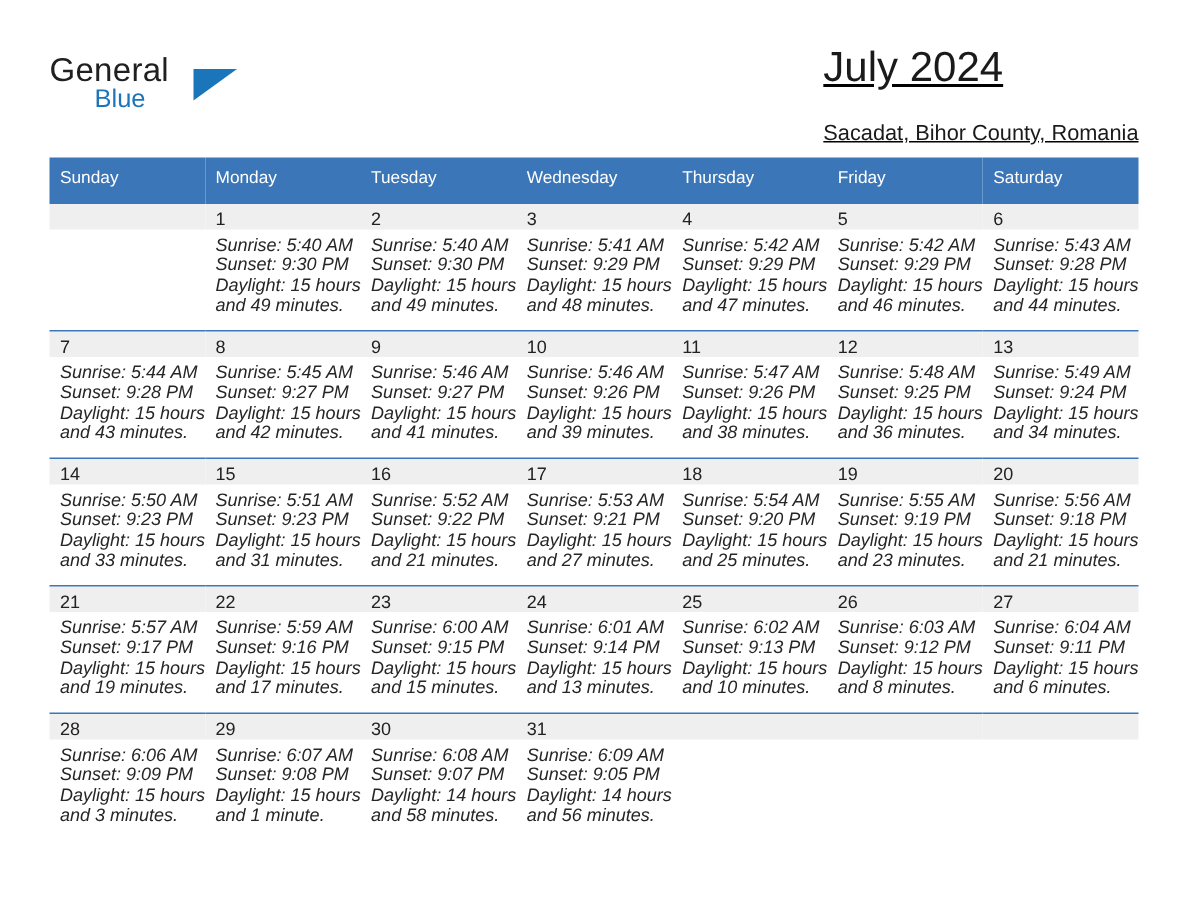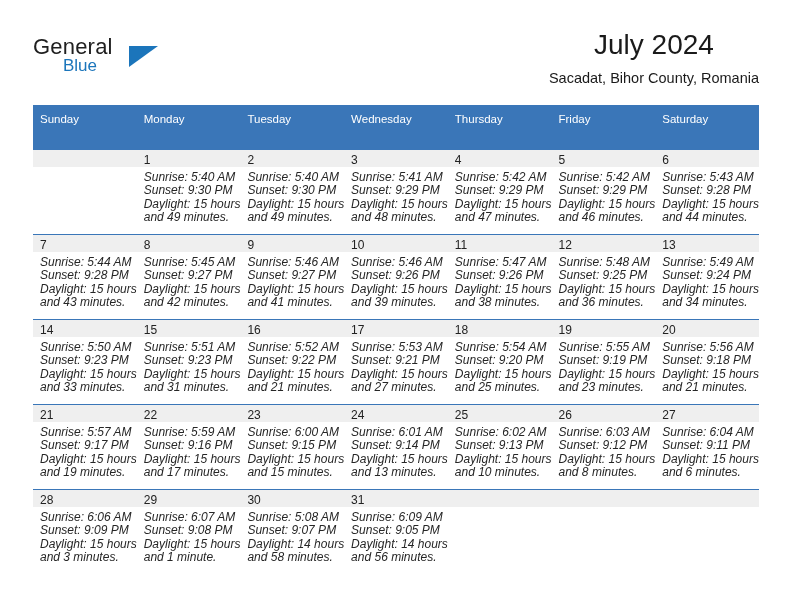--- a/index.html
+++ b/index.html
@@ -60,52 +60,53 @@
     width: 0;
     height: 0;
     border-left: 29px solid #1B75BB;
     border-bottom: 21px solid transparent;
   }
 
   .title-block {
     position: absolute;
     right: 0;
     top: 0;
-    text-align: center;
+    text-align: left;
+    text-decoration: underline;
   }
   .cal-title {
     font-size: 28px;
     color: #1a1a1a;
     line-height: 34px;
     white-space: nowrap;
   }
   .cal-subtitle {
     font-size: 14.5px;
     color: #1a1a1a;
     line-height: 22px;
-    margin-top: 5px;
+    margin-top: 16px;
     white-space: nowrap;
   }
 
   
   .calendar {
     position: absolute;
     left: 33px;
     top: 105px;
     width: 726px;
     border-collapse: collapse;
     table-layout: fixed;
   }
   .calendar th {
     background: #3A76B8;
     color: #FFFFFF;
     font-size: 11.5px;
     font-weight: normal;
     text-align: left;
-    padding: 5px 0 22px 7px;
+    padding: 5px 0 8px 7px;
     height: 18px;
     border: none;
   }
   .calendar td {
     vertical-align: top;
     padding: 0;
     border: none;
     width: 103.7px;
   }
   .week-row > td {
@@ -513,21 +514,21 @@
                 <div>Sunset: 9:08 PM</div>
                 <div>Daylight: 15 hours</div>
                 <div>and 1 minute.</div>
               </div>
             </div>
           </td>
           <td>
             <div class="cell-inner">
               <div class="daynum">30</div>
               <div class="details">
-                <div>Sunrise: 5:08 AM</div>
+                <div>Sunrise: 6:08 AM</div>
                 <div>Sunset: 9:07 PM</div>
                 <div>Daylight: 14 hours</div>
                 <div>and 58 minutes.</div>
               </div>
             </div>
           </td>
           <td>
             <div class="cell-inner">
               <div class="daynum">31</div>
               <div class="details">

